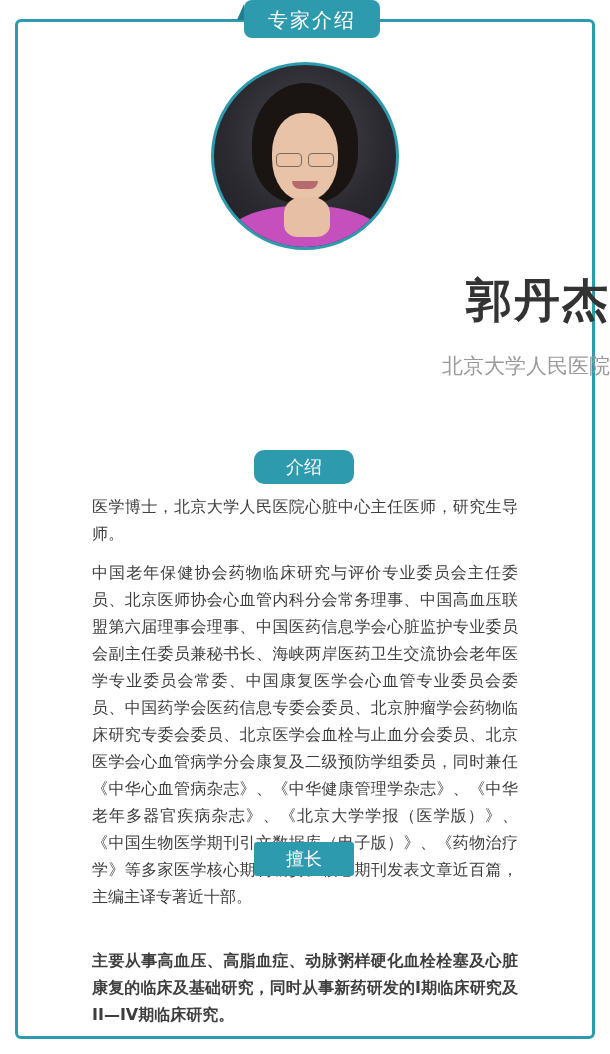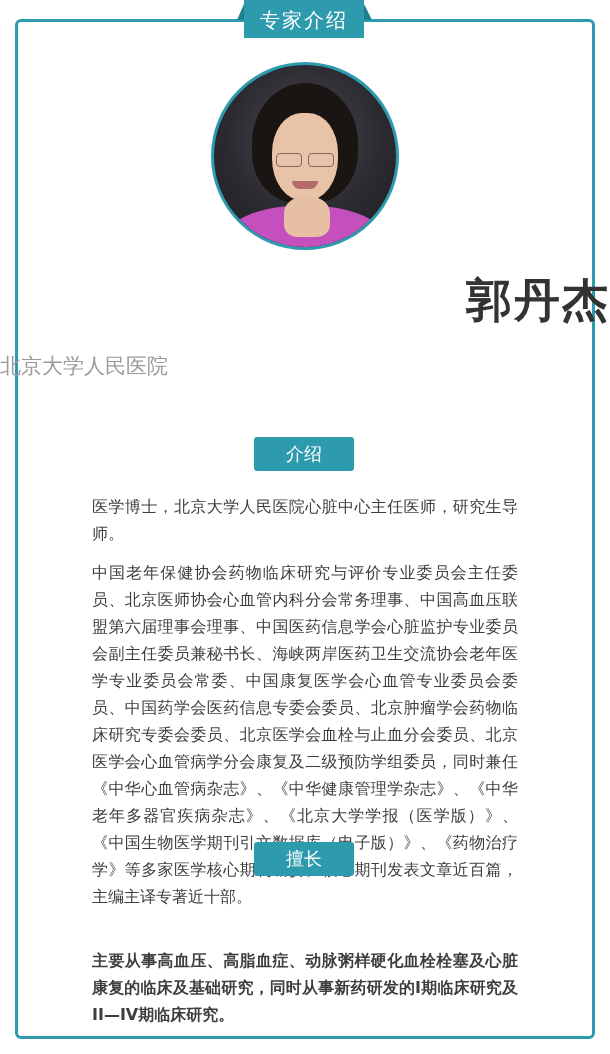--- a/index.html
+++ b/index.html
@@ -21,29 +21,30 @@
       width: 574px;
       height: 1014px;
       border: 3px solid #2e9aae;
       border-radius: 6px;
       box-sizing: content-box;
     }
     .header-badge {
       position: absolute;
       left: 244px;
       top: 0;
-      width: 120px;
+      width: 136px;
       height: 38px;
       background: #2e9aae;
       color: #ffffff;
       font-size: 20px;
       line-height: 40px;
       text-align: center;
       letter-spacing: 2px;
       z-index: 3;
+      border-radius: 8px;
     }
     .ear-left {
       position: absolute;
       left: 237px;
       top: 4px;
       width: 0;
       height: 0;
       border-bottom: 16px solid #1f7f90;
       border-left: 7px solid transparent;
       z-index: 2;
@@ -135,38 +136,38 @@
       font-size: 46px;
       line-height: 60px;
       color: #333333;
       letter-spacing: 2px;
     }
     .hospital {
       position: absolute;
       left: 0;
       top: 352px;
       width: 610px;
-      text-align: left;
+      text-align: right;
       font-size: 21px;
       line-height: 28px;
       color: #9a9a9a;
     }
     .section-label {
       position: absolute;
       left: 254px;
       width: 100px;
       height: 34px;
       background: #2e9aae;
       color: #ffffff;
       border-radius: 3px;
       text-align: center;
       font-size: 18px;
       line-height: 34px;
     }
-    .label-intro { top: 437px; }
+    .label-intro { top: 450px; border-radius: 10px; }
     .label-expertise { top: 842px; }
     .body-text {
       position: absolute;
       left: 80px;
       width: 450px;
       font-size: 16px;
       line-height: 27px;
       color: #3e3e3e;
       text-align: justify;
     }

